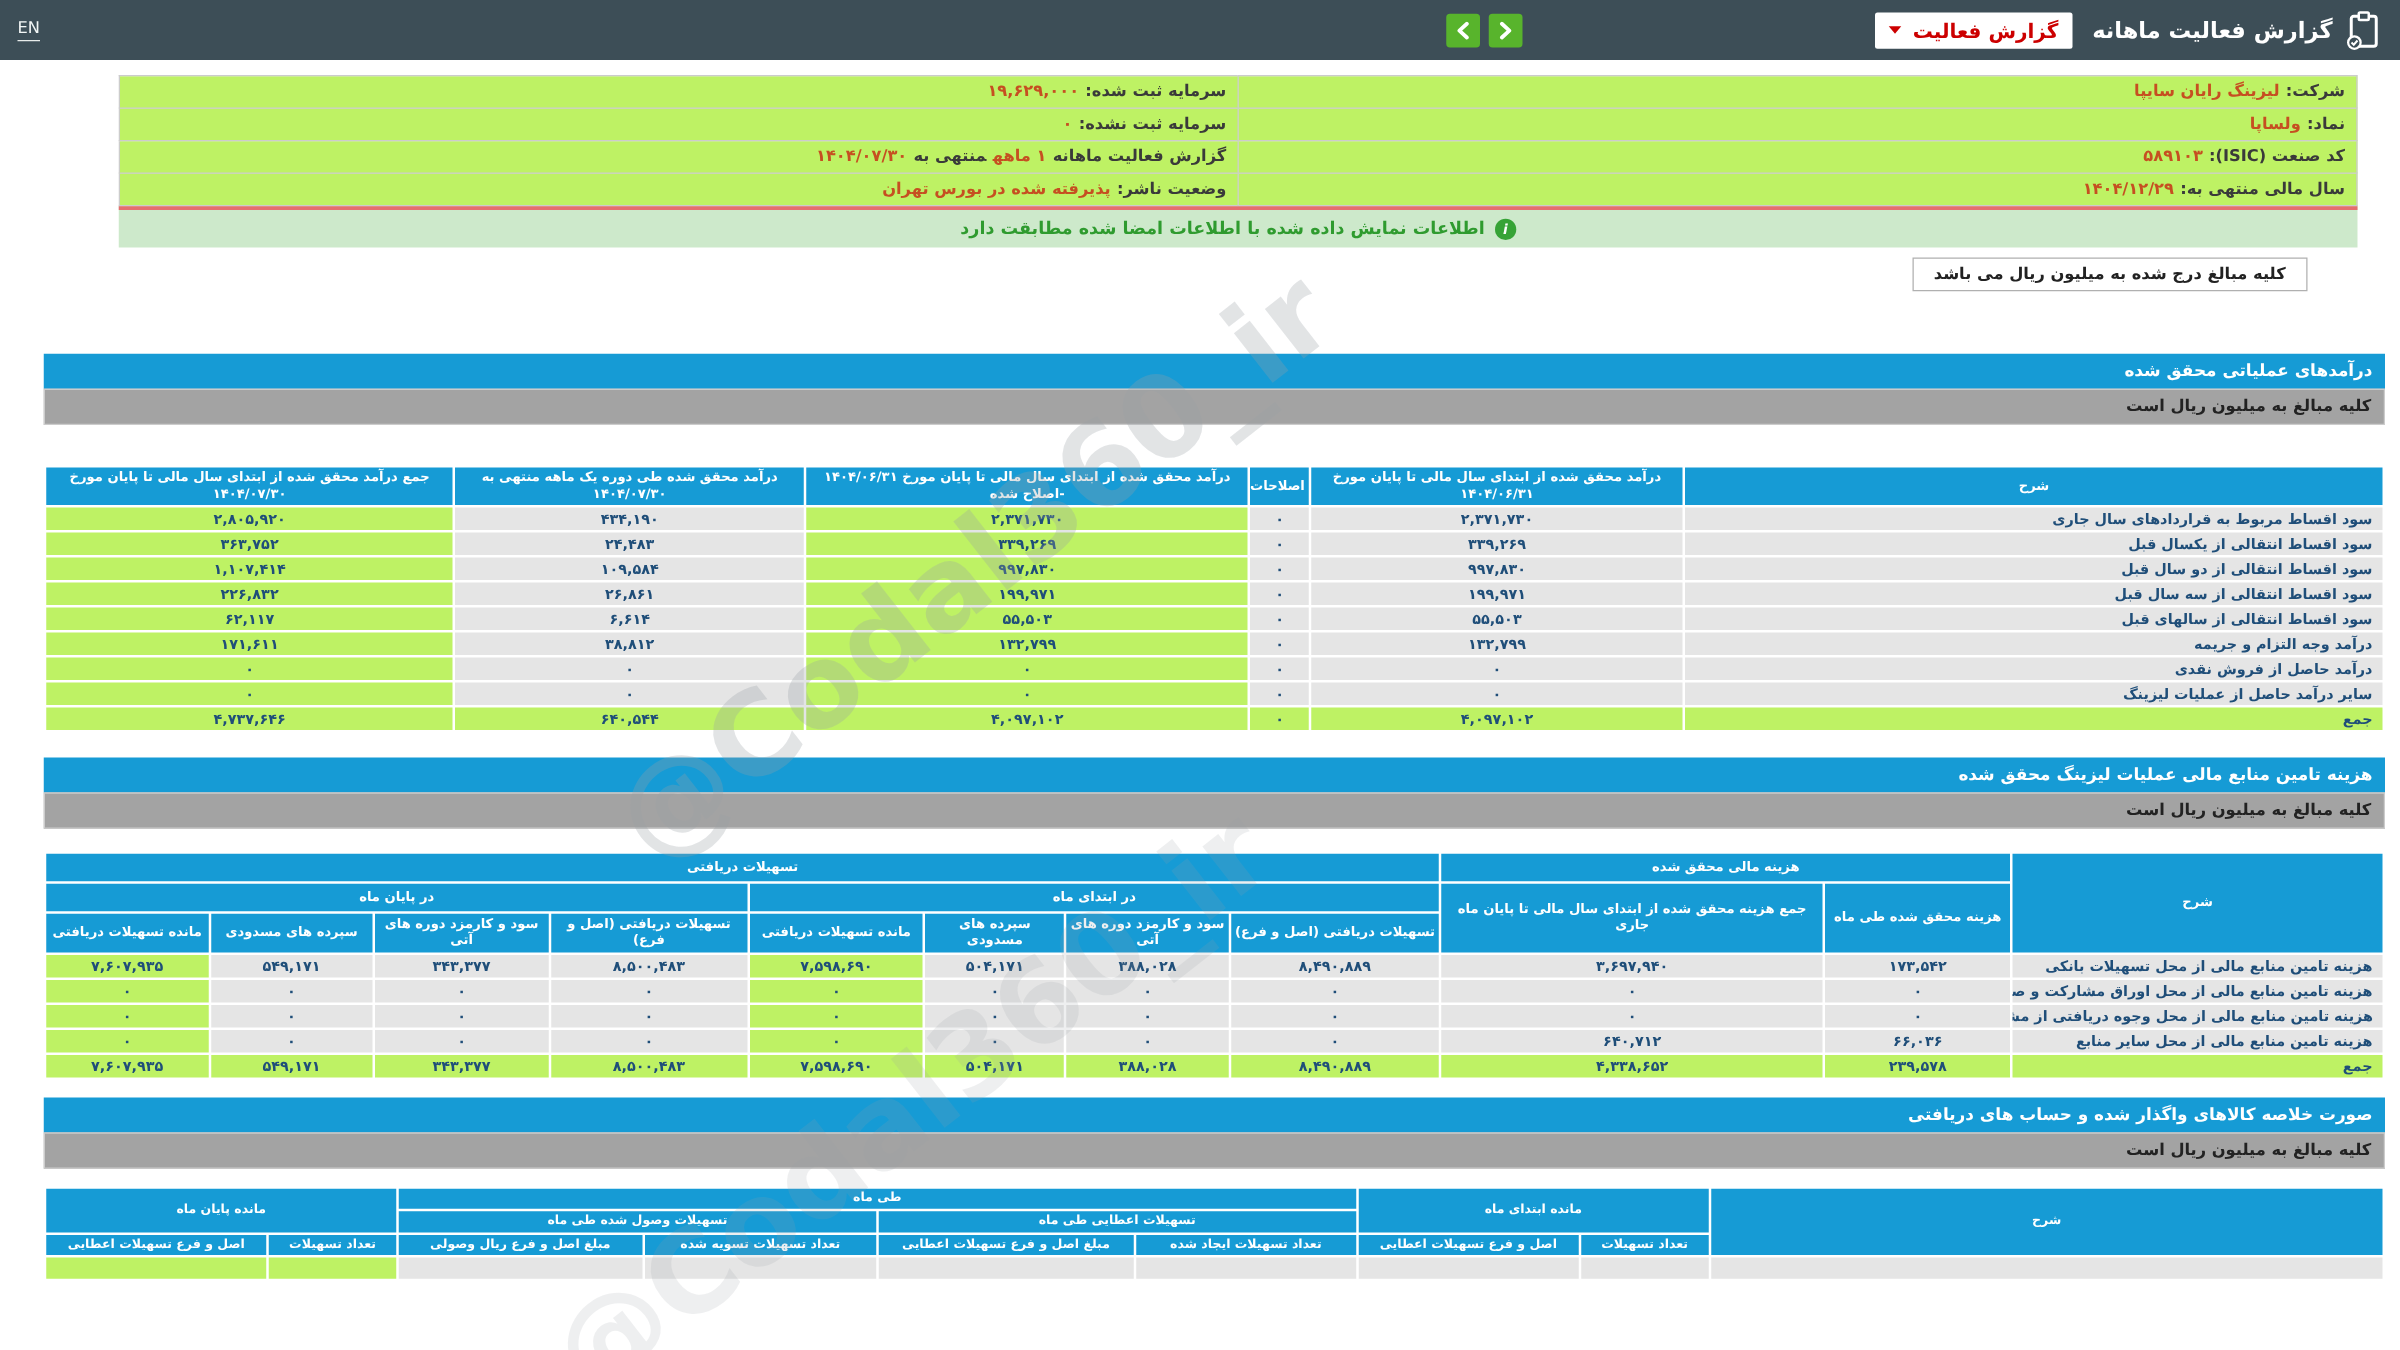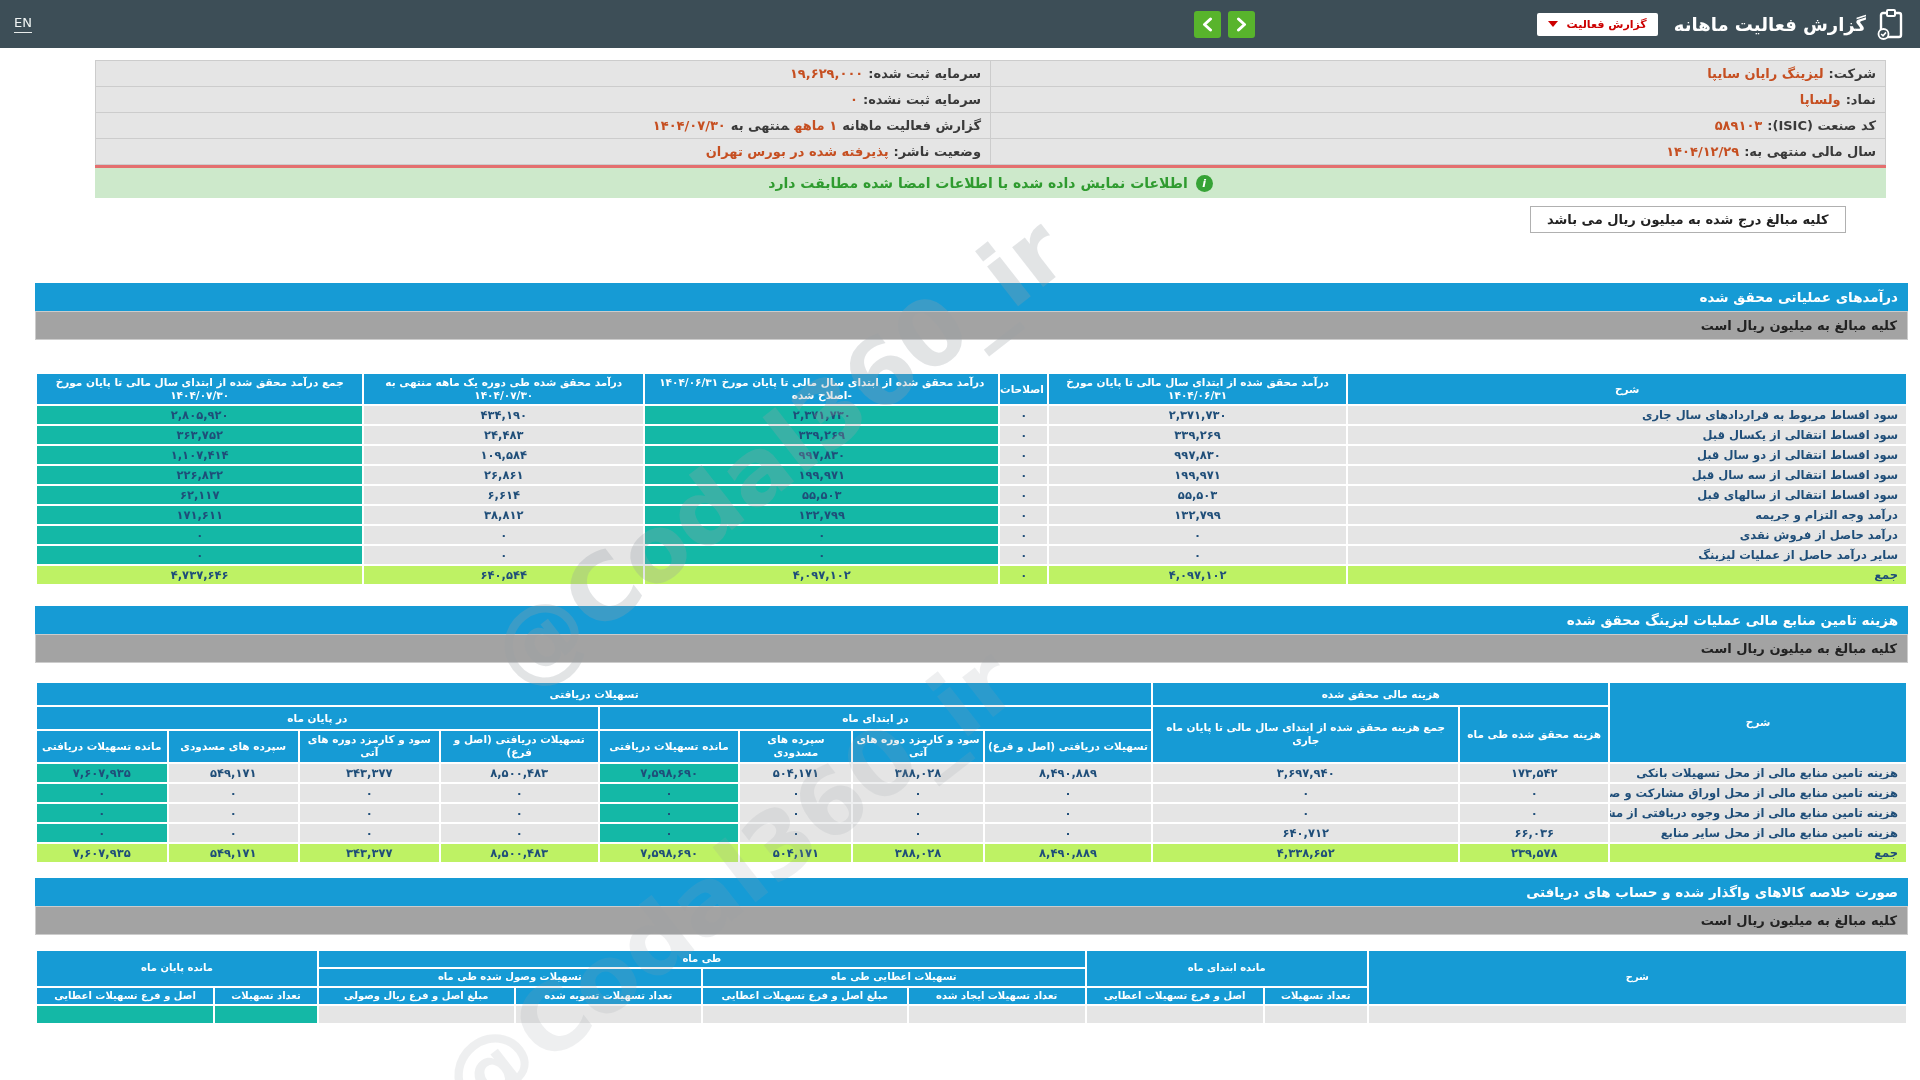--- a/index.html
+++ b/index.html
@@ -7,32 +7,32 @@
     font-family:"DejaVu Sans", sans-serif; direction:rtl; }
   .page { position:relative; width:1920px; height:1080px; overflow:hidden; }
 
   
   .topbar { height:48px; background:#3d4e57; display:flex; align-items:center;
     padding:0 14px; gap:10px; }
   .clip-icon { display:flex; align-items:center; }
   .tb-title { color:#fff; font-size:18px; font-weight:bold; letter-spacing:.2px; }
   .dd-btn { background:#fff; border:none; border-radius:2px; padding:5px 11px;
     display:flex; align-items:center; gap:9px; cursor:pointer; margin-right:6px; }
-  .dd-btn span.lbl { color:#cc0000; font-size:11px; font-weight:bold; font-family:"DejaVu Sans",sans-serif; }
+  .dd-btn span.lbl { color:#cc0000; font-size:16px; font-weight:bold; font-family:"DejaVu Sans",sans-serif; }
   .caret { width:0; height:0; border-left:5px solid transparent; border-right:5px solid transparent;
     border-top:6px solid #cc0000; display:inline-block; }
   .nav-group { display:flex; direction:ltr; gap:7px; margin-right:272px; }
   .nav-btn { width:27px; height:27px; background:#58b42c; border:none; border-radius:3px;
     display:flex; align-items:center; justify-content:center; cursor:pointer; }
   .en { color:#f2f6f5; font-size:13px; margin-right:auto; text-decoration:none;
     border-bottom:1px solid #e8eceb; padding-bottom:2px; cursor:pointer; font-family:"DejaVu Sans",sans-serif; }
 
   
   table.info { width:1791px; margin:12px 34px 0 95px; border-collapse:collapse; table-layout:fixed; }
-  table.info td { width:50%; border:1px solid #ccc; background:#e5e5e5; height:26px;
+  table.info td { width:50%; border:1px solid #ccc; background:#bef264; height:26px;
     padding:0 9px; font-size:13px; vertical-align:middle; }
   .info .lab { color:#3a3a3a; font-weight:bold; margin-left:5px; }
   .info .val { color:#c64f21; font-weight:bold; margin-left:5px; }
 
   
   .banner { width:1791px; margin:0 34px 0 95px; background:#cde9cb; border-top:3px solid #e46f6f;
     height:33px; display:flex; align-items:center; justify-content:center; gap:8px;
     color:#2f9b2f; font-weight:bold; font-size:14px; }
   .info-ic { width:17px; height:17px; border-radius:50%; background:#36a336; color:#fff;
     font-size:11px; font-weight:bold; display:inline-flex; align-items:center; justify-content:center;
@@ -58,21 +58,21 @@
   
   table.data { width:100%; border-collapse:separate; border-spacing:2px; table-layout:fixed; background:#fff; }
   table.data th { background:#169bd5; color:#fff; font-size:10.5px; font-weight:bold;
     padding:2px 3px; text-align:center; vertical-align:middle; height:22px; line-height:1.25; }
   table.t3 th { height:16px; font-size:10px; }
   table.data td { font-size:11.5px; font-weight:bold; color:#1f4e79; text-align:center;
     padding:2px 4px; height:17px; vertical-align:middle; }
   table.data td.lbl { text-align:right; padding-right:8px; overflow:hidden; white-space:nowrap; }
   tr.r0 td { background:#e5e5e5; }
   tr.r1 td { background:#e5e5e5; }
-  table.data td.ylw { background:#14b8a6; }
+  table.data td.ylw { background:#bef264; }
   tr.ttl td { background:#bef264; }
 
   
   .wm { position:absolute; z-index:5; pointer-events:none; color:#9aa0a6; font-weight:bold;
     font-size:92px; transform:rotate(-38deg); white-space:nowrap; direction:ltr; }
   .wm1 { top:400px; left:430px; opacity:.28; }
   .wm2 { top:830px; left:380px; opacity:.16; }
 </style>
 </head>
 <body>

